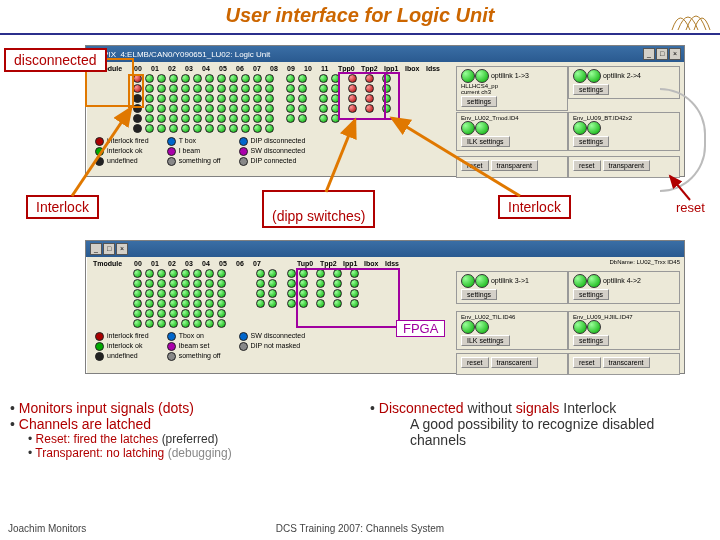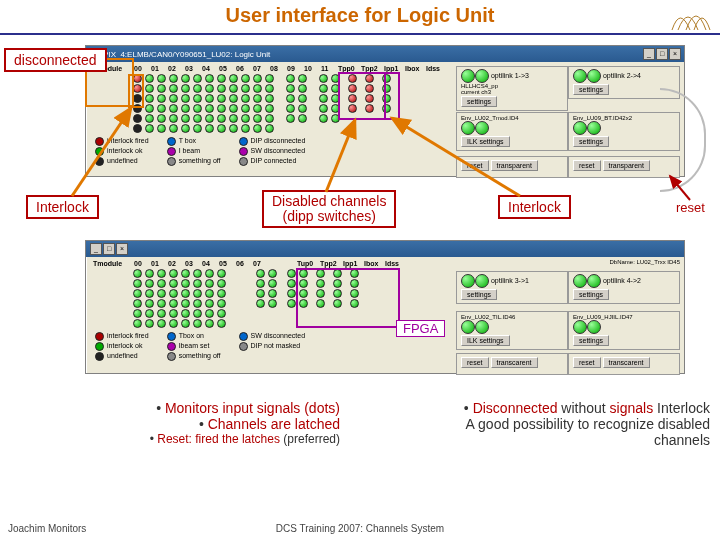--- a/index.html
+++ b/index.html
@@ -19,20 +19,21 @@
     background: #2b2f8c;
   }
   .title {
     position: absolute;
     top: 4px;
     left: 0; right: 0;
     text-align: center;
     font-size: 20px;
     font-weight: bold;
     color: #cc6600;
+    font-style: italic;
   }
   .logo {
     position: absolute;
     top: 2px; right: 6px;
     width: 46px; height: 32px;
   }
   .panel {
     position: absolute;
     background: #ece9d8;
     border: 1px solid #808080;
@@ -132,21 +133,20 @@
   }
   .annot-box {
     position: absolute;
     border: 2px solid;
     background: transparent;
   }
   .bullets {
     position: absolute;
     font-size: 14px;
     color: #333;
-    text-align: right;
   }
   .b-red { color: #b00000; }
   .sub { font-size: 12px; margin-left: 18px; }
   .footer-l {
     position: absolute;
     bottom: 6px; left: 8px;
     font-size: 10px; color: #444;
   }
   .footer-c {
     position: absolute;
@@ -422,21 +422,21 @@
 </div>
 
 <div class="annot-box" style="left:85px; top:58px; width:45px; height:45px; border-color:#e07800;"></div>
 <div class="annot-box" style="left:128px; top:74px; width:12px; height:30px; border-color:#e07800;"></div>
 <div class="annot-box" style="left:338px; top:72px; width:44px; height:44px; border-color:#a000a0;"></div>
 <div class="annot-box" style="left:384px; top:72px; width:12px; height:44px; border-color:#a000a0;"></div>
 
 <div class="callout" style="left:4px; top:48px;">disconnected</div>
 <div class="callout" style="left:26px; top:195px;">Interlock</div>
 <div class="callout" style="left:262px; top:190px; text-align:center; line-height:15px;">
-  <span>Disabled channels</span><br><span>(dipp switches)</span>
+  <br><span>(dipp switches)</span>
 </div>
 <div class="callout" style="left:498px; top:195px;">Interlock</div>
 <div class="small-red" style="position:absolute; left:676px; top:200px;">reset</div>
 
 <div class="reset-arc" style="left:660px; top:88px; width:44px; height:100px;"></div>
 
 <svg class="connector" style="left:0;top:0;width:720px;height:260px;">
   <defs>
     <marker id="ah" markerWidth="8" markerHeight="8" refX="6" refY="3" orient="auto">
       <path d="M0,0 L7,3 L0,6 Z" fill="#e07800"></path>
@@ -654,21 +654,22 @@
   </div>
 </div>
 
 <div class="annot-box" style="left:296px; top:268px; width:100px; height:56px; border-color:#a000a0;"></div>
 <div style="position:absolute; left:396px; top:320px; color:#a000a0; font-size:13px; border:1px solid #a000a0; background:#fff; padding:0 6px;">FPGA</div>
 
 <div class="bullets" style="left:10px; top:400px; width:330px;">
   <div>• <span class="b-red">Monitors input signals (dots)</span></div>
   <div>• <span class="b-red">Channels are latched</span></div>
   <div class="sub">• <span class="b-red">Reset: fired the latches</span> <span>(preferred)</span></div>
+  <div class="sub">• <span class="b-red">Transparent: no latching</span> <span style="color:#888;">(debugging)</span></div>
 </div>
 
 <div class="bullets" style="left:370px; top:400px; width:340px;">
   <div>• <span class="b-red">Disconnected</span> <span>without</span> <span class="b-red">signals</span> <span>Interlock</span></div>
-  <div style="margin-left:83px;">A good possibility to recognize disabled channels</div>
+  <div style="margin-left:40px;">A good possibility to recognize disabled channels</div>
 </div>
 
 <div class="footer-l">Joachim Monitors</div>
 <div class="footer-c">DCS Training 2007: Channels System</div>
 
 </body></html>

